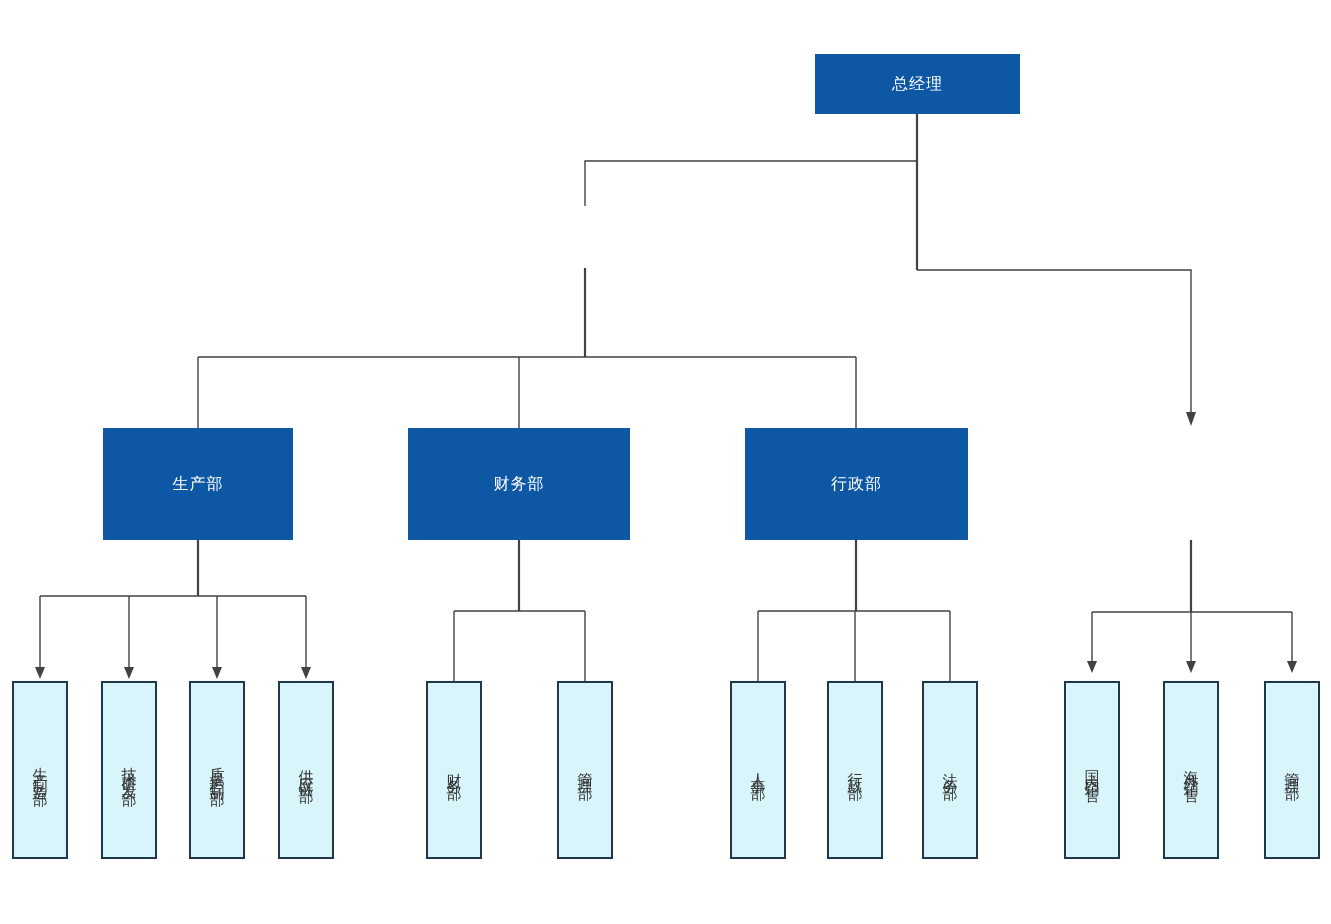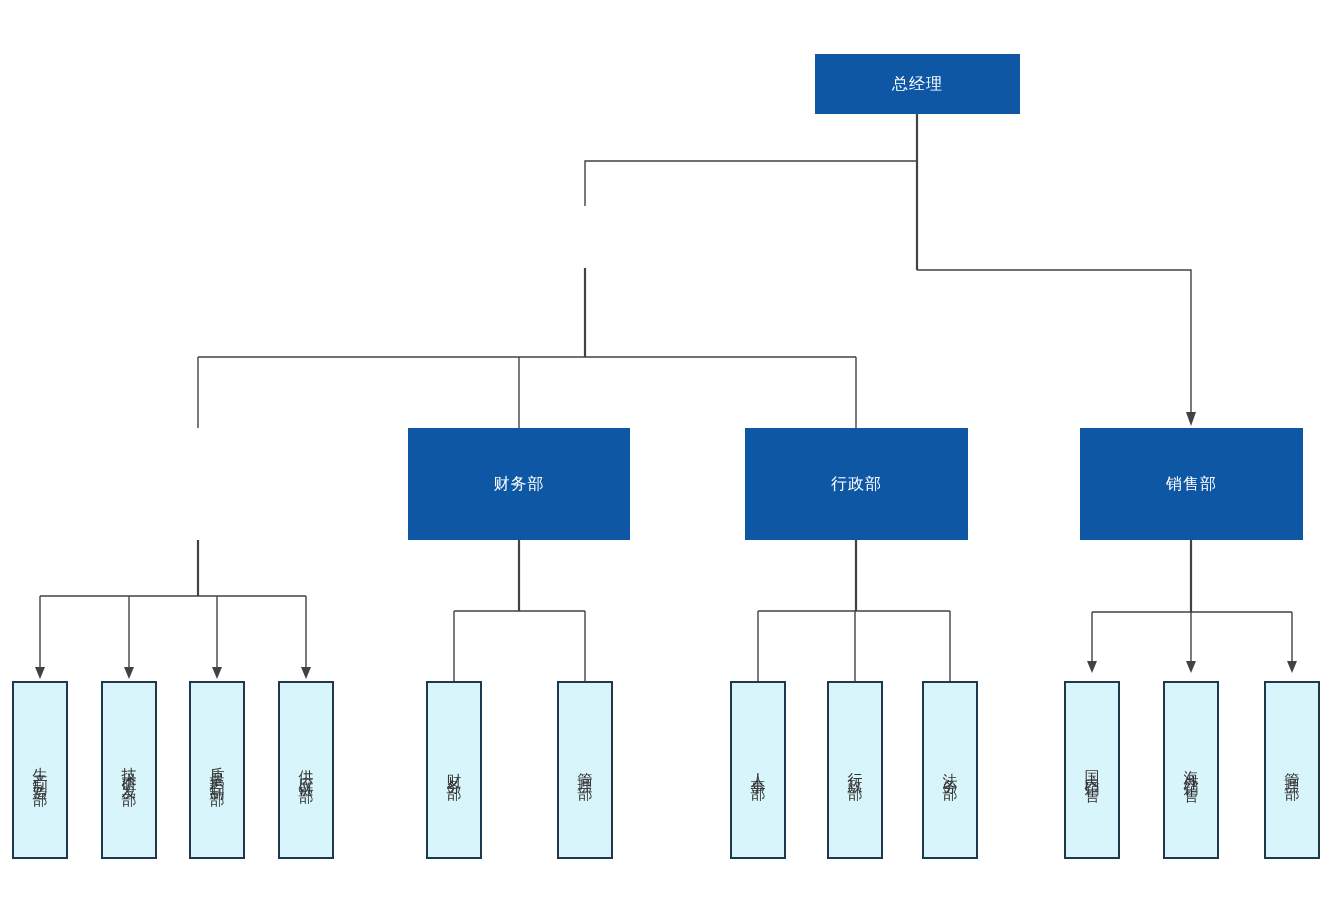--- a/index.html
+++ b/index.html
@@ -93,28 +93,28 @@
       <path class="arrowhead" d="M1186 661 L1196 661 L1191 673 Z"></path>
       <path class="arrowhead" d="M1287 661 L1297 661 L1292 673 Z"></path>
     </g>
   </svg>
 
   <div class="node" style="left:815px;top:54px;width:205px;height:60px">
     <span>总经理</span>
   </div>
 
 
+  <div class="node" style="left:103px;top:428px;width:190px;height:112px">
+    <span>生产部</span>
+  </div>
   <div class="node" style="left:408px;top:428px;width:222px;height:112px">
     <span>财务部</span>
   </div>
   <div class="node" style="left:745px;top:428px;width:223px;height:112px">
     <span>行政部</span>
-  </div>
-  <div class="node" style="left:1080px;top:428px;width:223px;height:112px">
-    <span>销售部</span>
   </div>
 
   <div class="leaf" style="left:12px;top:681px;width:56px;height:178px">
     <span>生产制造部</span>
   </div>
   <div class="leaf" style="left:101px;top:681px;width:56px;height:178px">
     <span>技术研发部</span>
   </div>
   <div class="leaf" style="left:189px;top:681px;width:56px;height:178px">
     <span>质量控制部</span>

